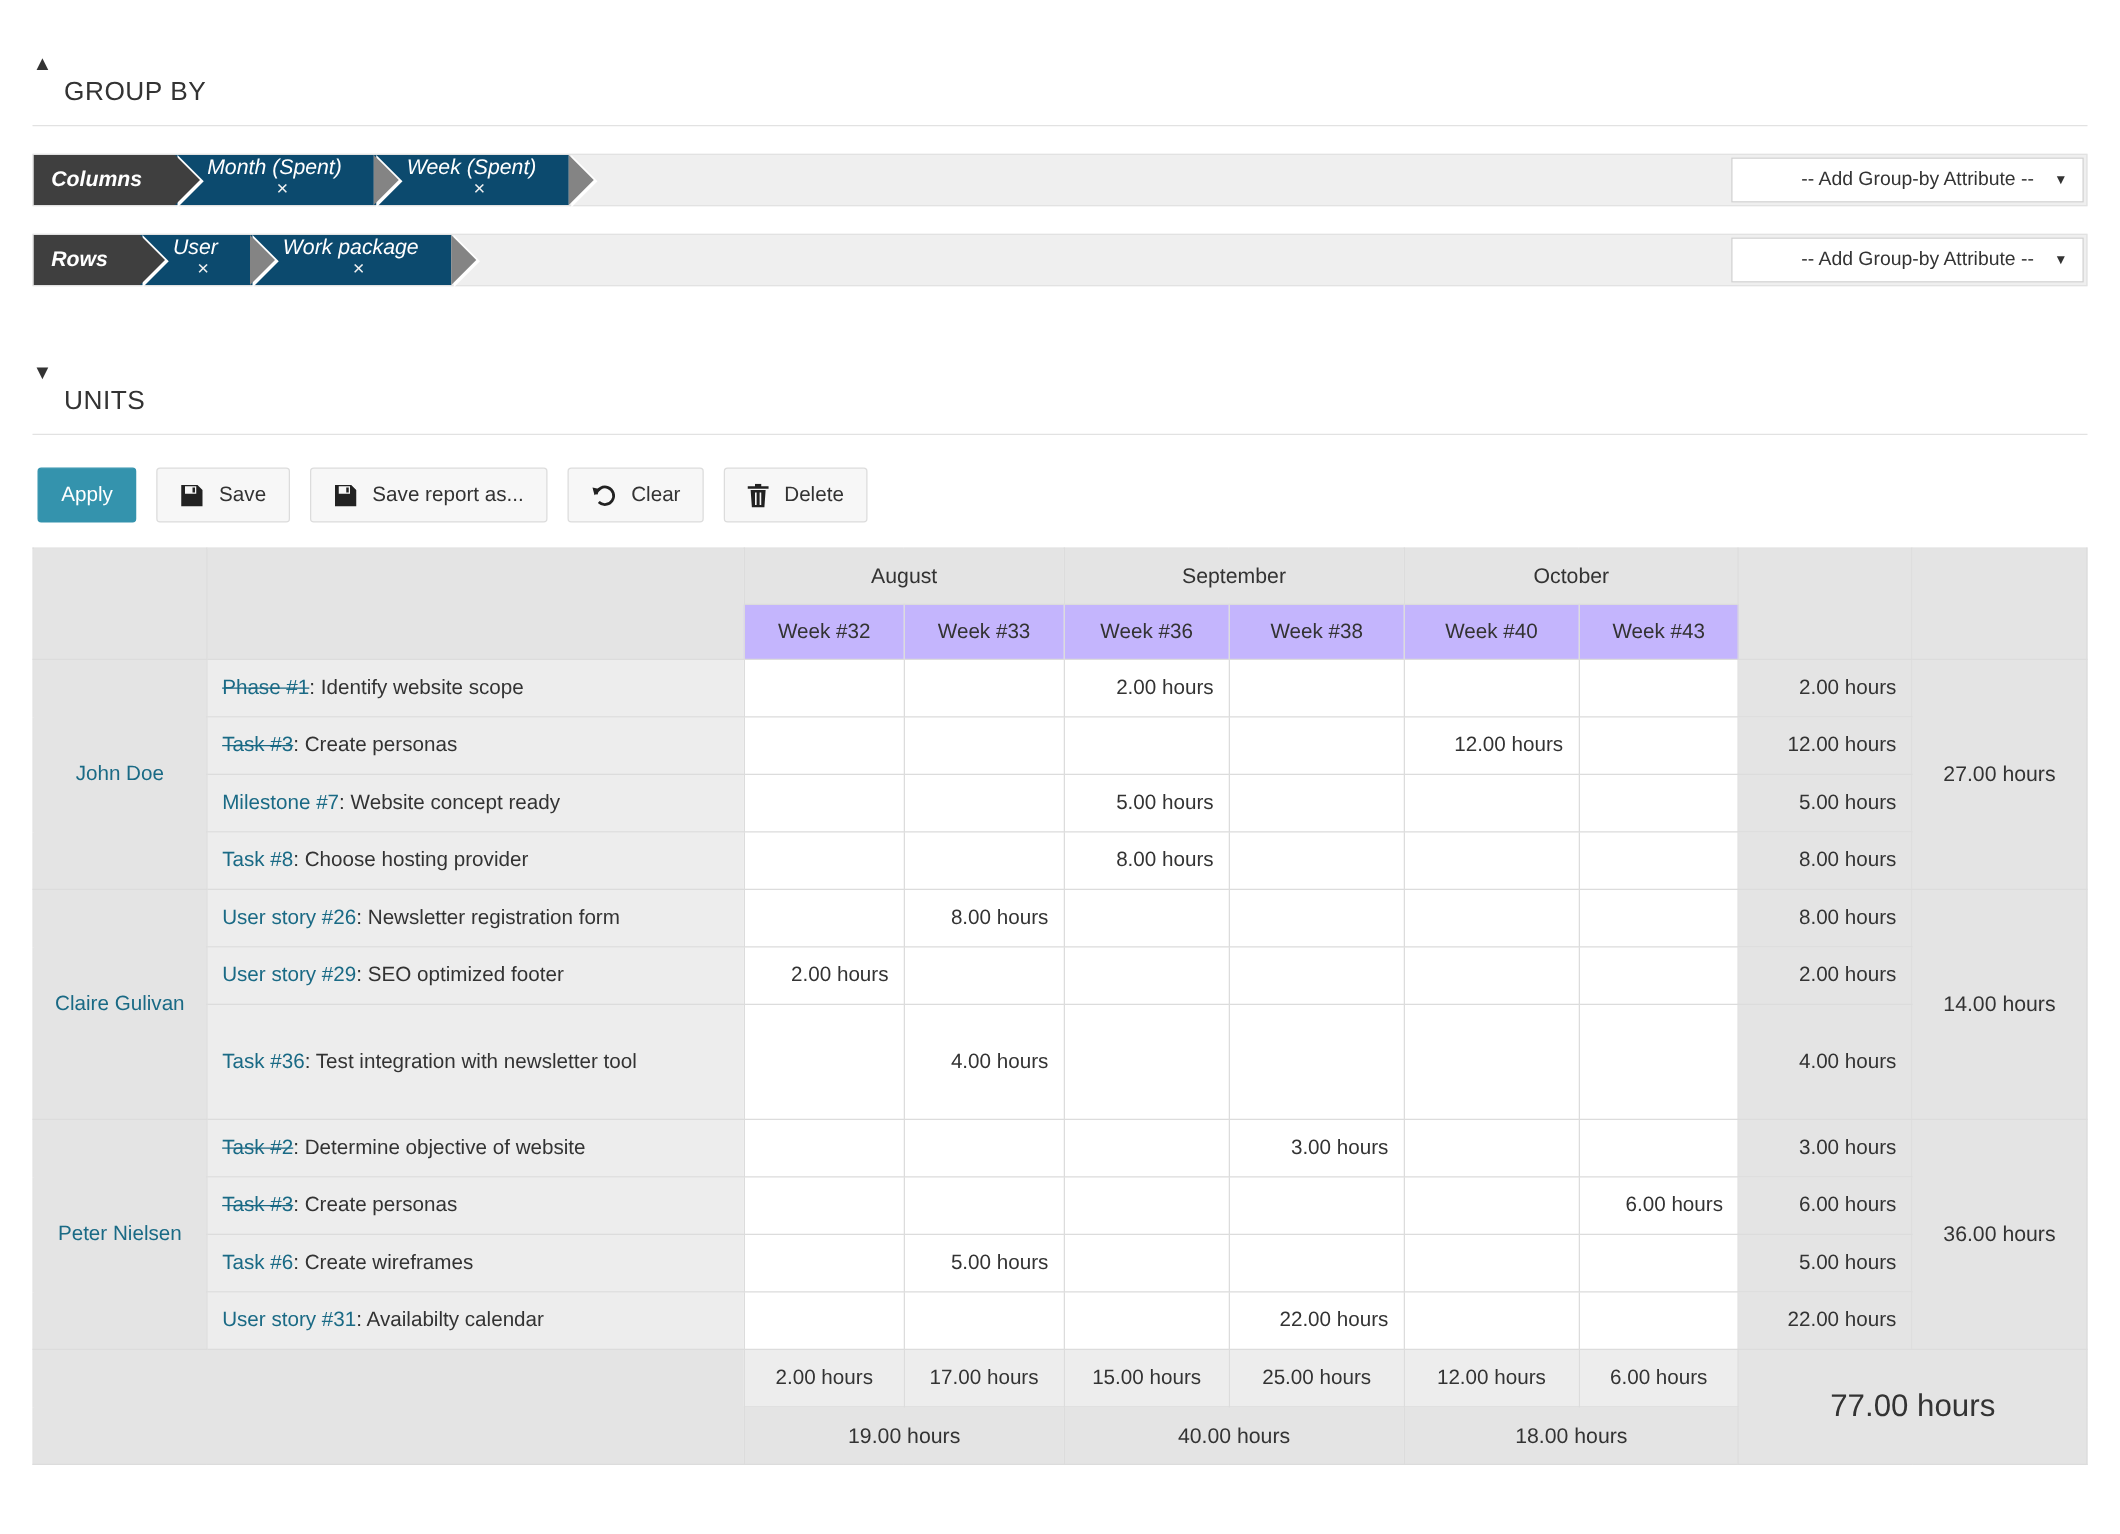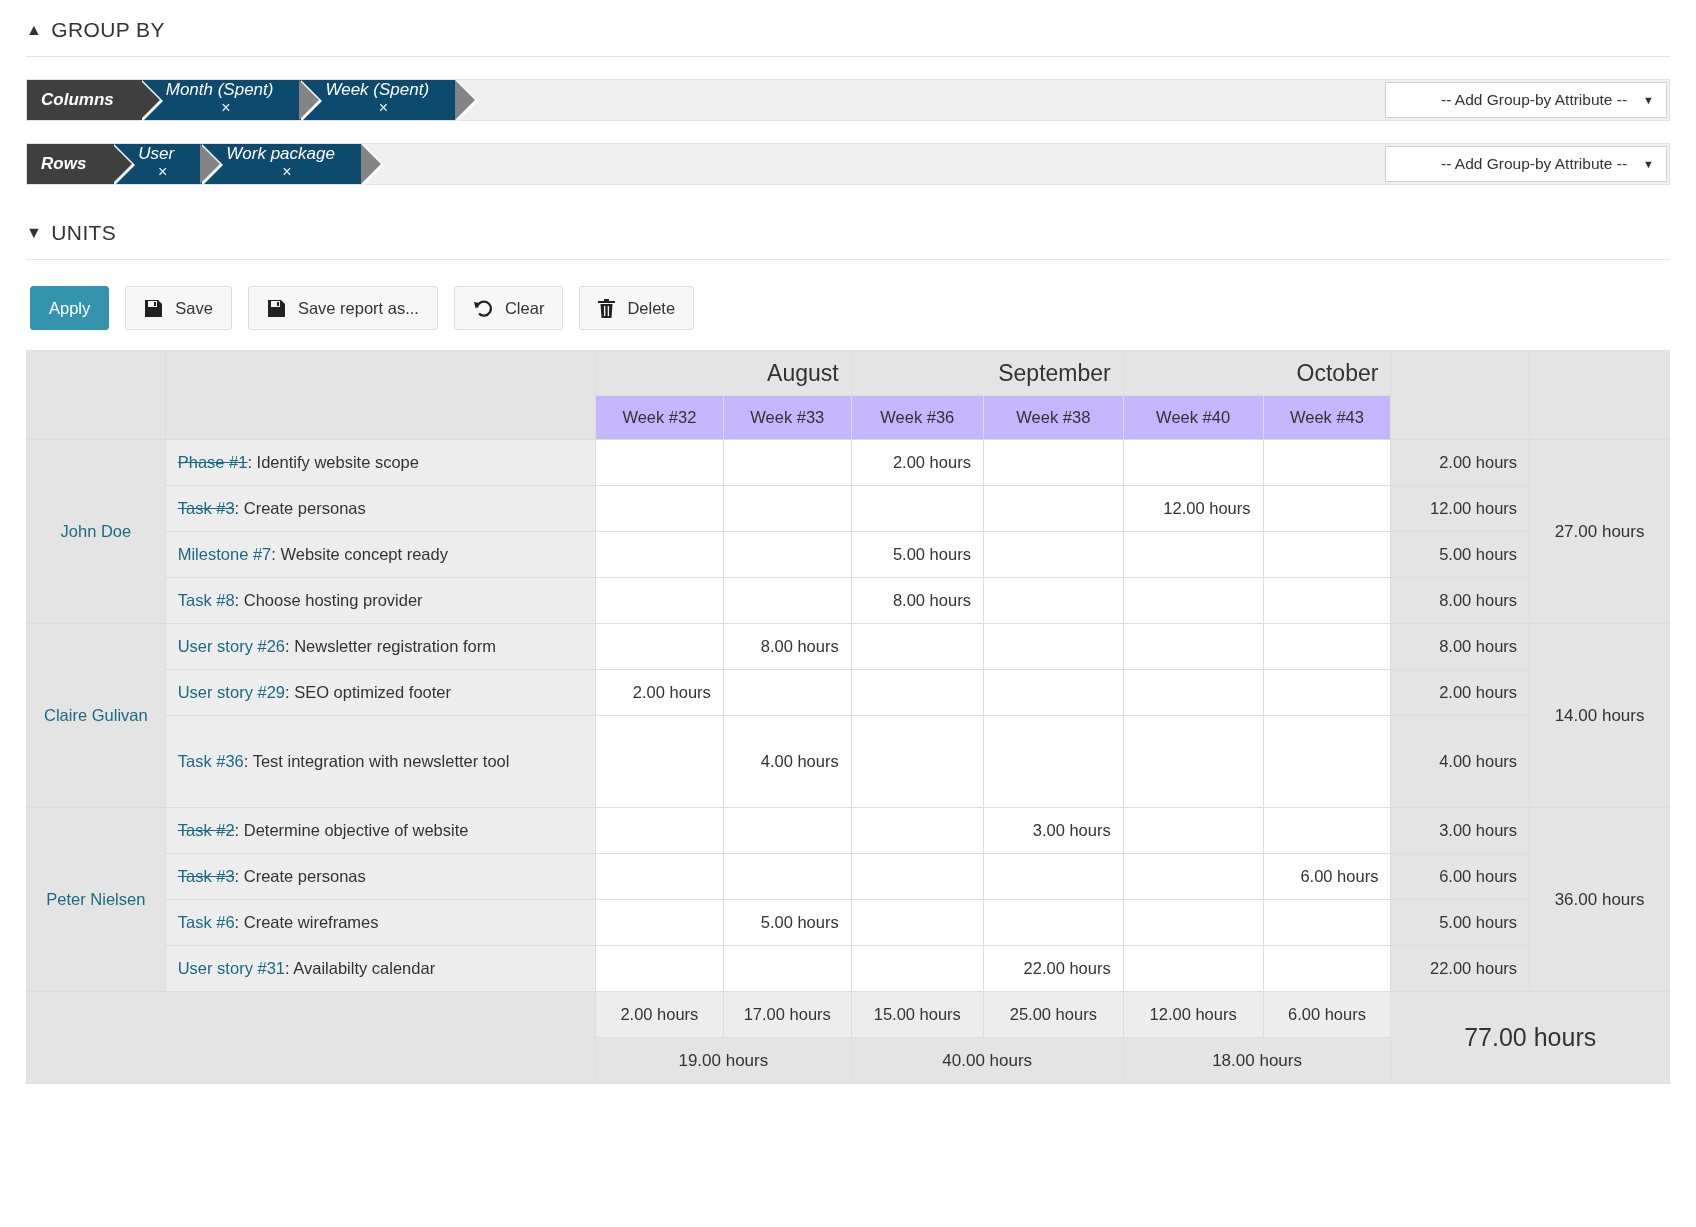--- a/index.html
+++ b/index.html
@@ -14,21 +14,21 @@
   .page { position:relative; width:1696px; height:1227px; padding:0 26px; }
 
   
   .section-head {
     display:flex; align-items:center; gap:9px;
     font-size:21px; letter-spacing:.4px; color:#333;
     padding:18px 0 14px 0;
     border-bottom:1px solid #e2e2e2;
   }
   .section-head .chev { font-size:16px; line-height:1; color:#333; }
-  .section-head .txt { font-weight:400; }
+  .section-head .txt { font-weight:400;margin-top:44px; }
 
   
   .gb-row {
     display:flex; align-items:stretch;
     height:42px; margin-top:22px;
     background:#efefef;
     border:1px solid #e2e2e2;
   }
   .gb-row.rows-row { margin-top:22px; }
   .gb-strip { display:flex; align-items:stretch;font-style:italic; }
@@ -90,22 +90,22 @@
     font-size:16.5px; color:#333;
     table-layout:fixed;
   }
   table.report td, table.report th {
     border:1px solid #dcdcdc;
     padding:0 12px;
     font-weight:400;
   }
   .hdr-blank { background:#e4e4e4; border-right:1px solid #dcdcdc; }
   th.month {
-    background:#e4e4e4; text-align:right; height:45px;
-    font-size:23px; color:#333; font-weight:400;
+    background:#e4e4e4; text-align:center; height:45px;
+    font-size:17px; color:#333; font-weight:400;
   }
   th.week {
     background:#c4b5fd; text-align:center; height:44px;
     font-size:16.5px; font-weight:700; color:#333;
   }
   th.corner-tr { background:#e4e4e4; border:1px solid #dcdcdc; }
 
   td.user {
     background:#e4e4e4; color:#1a6a85; font-weight:400;
     text-align:center; vertical-align:middle; font-size:16.5px;

